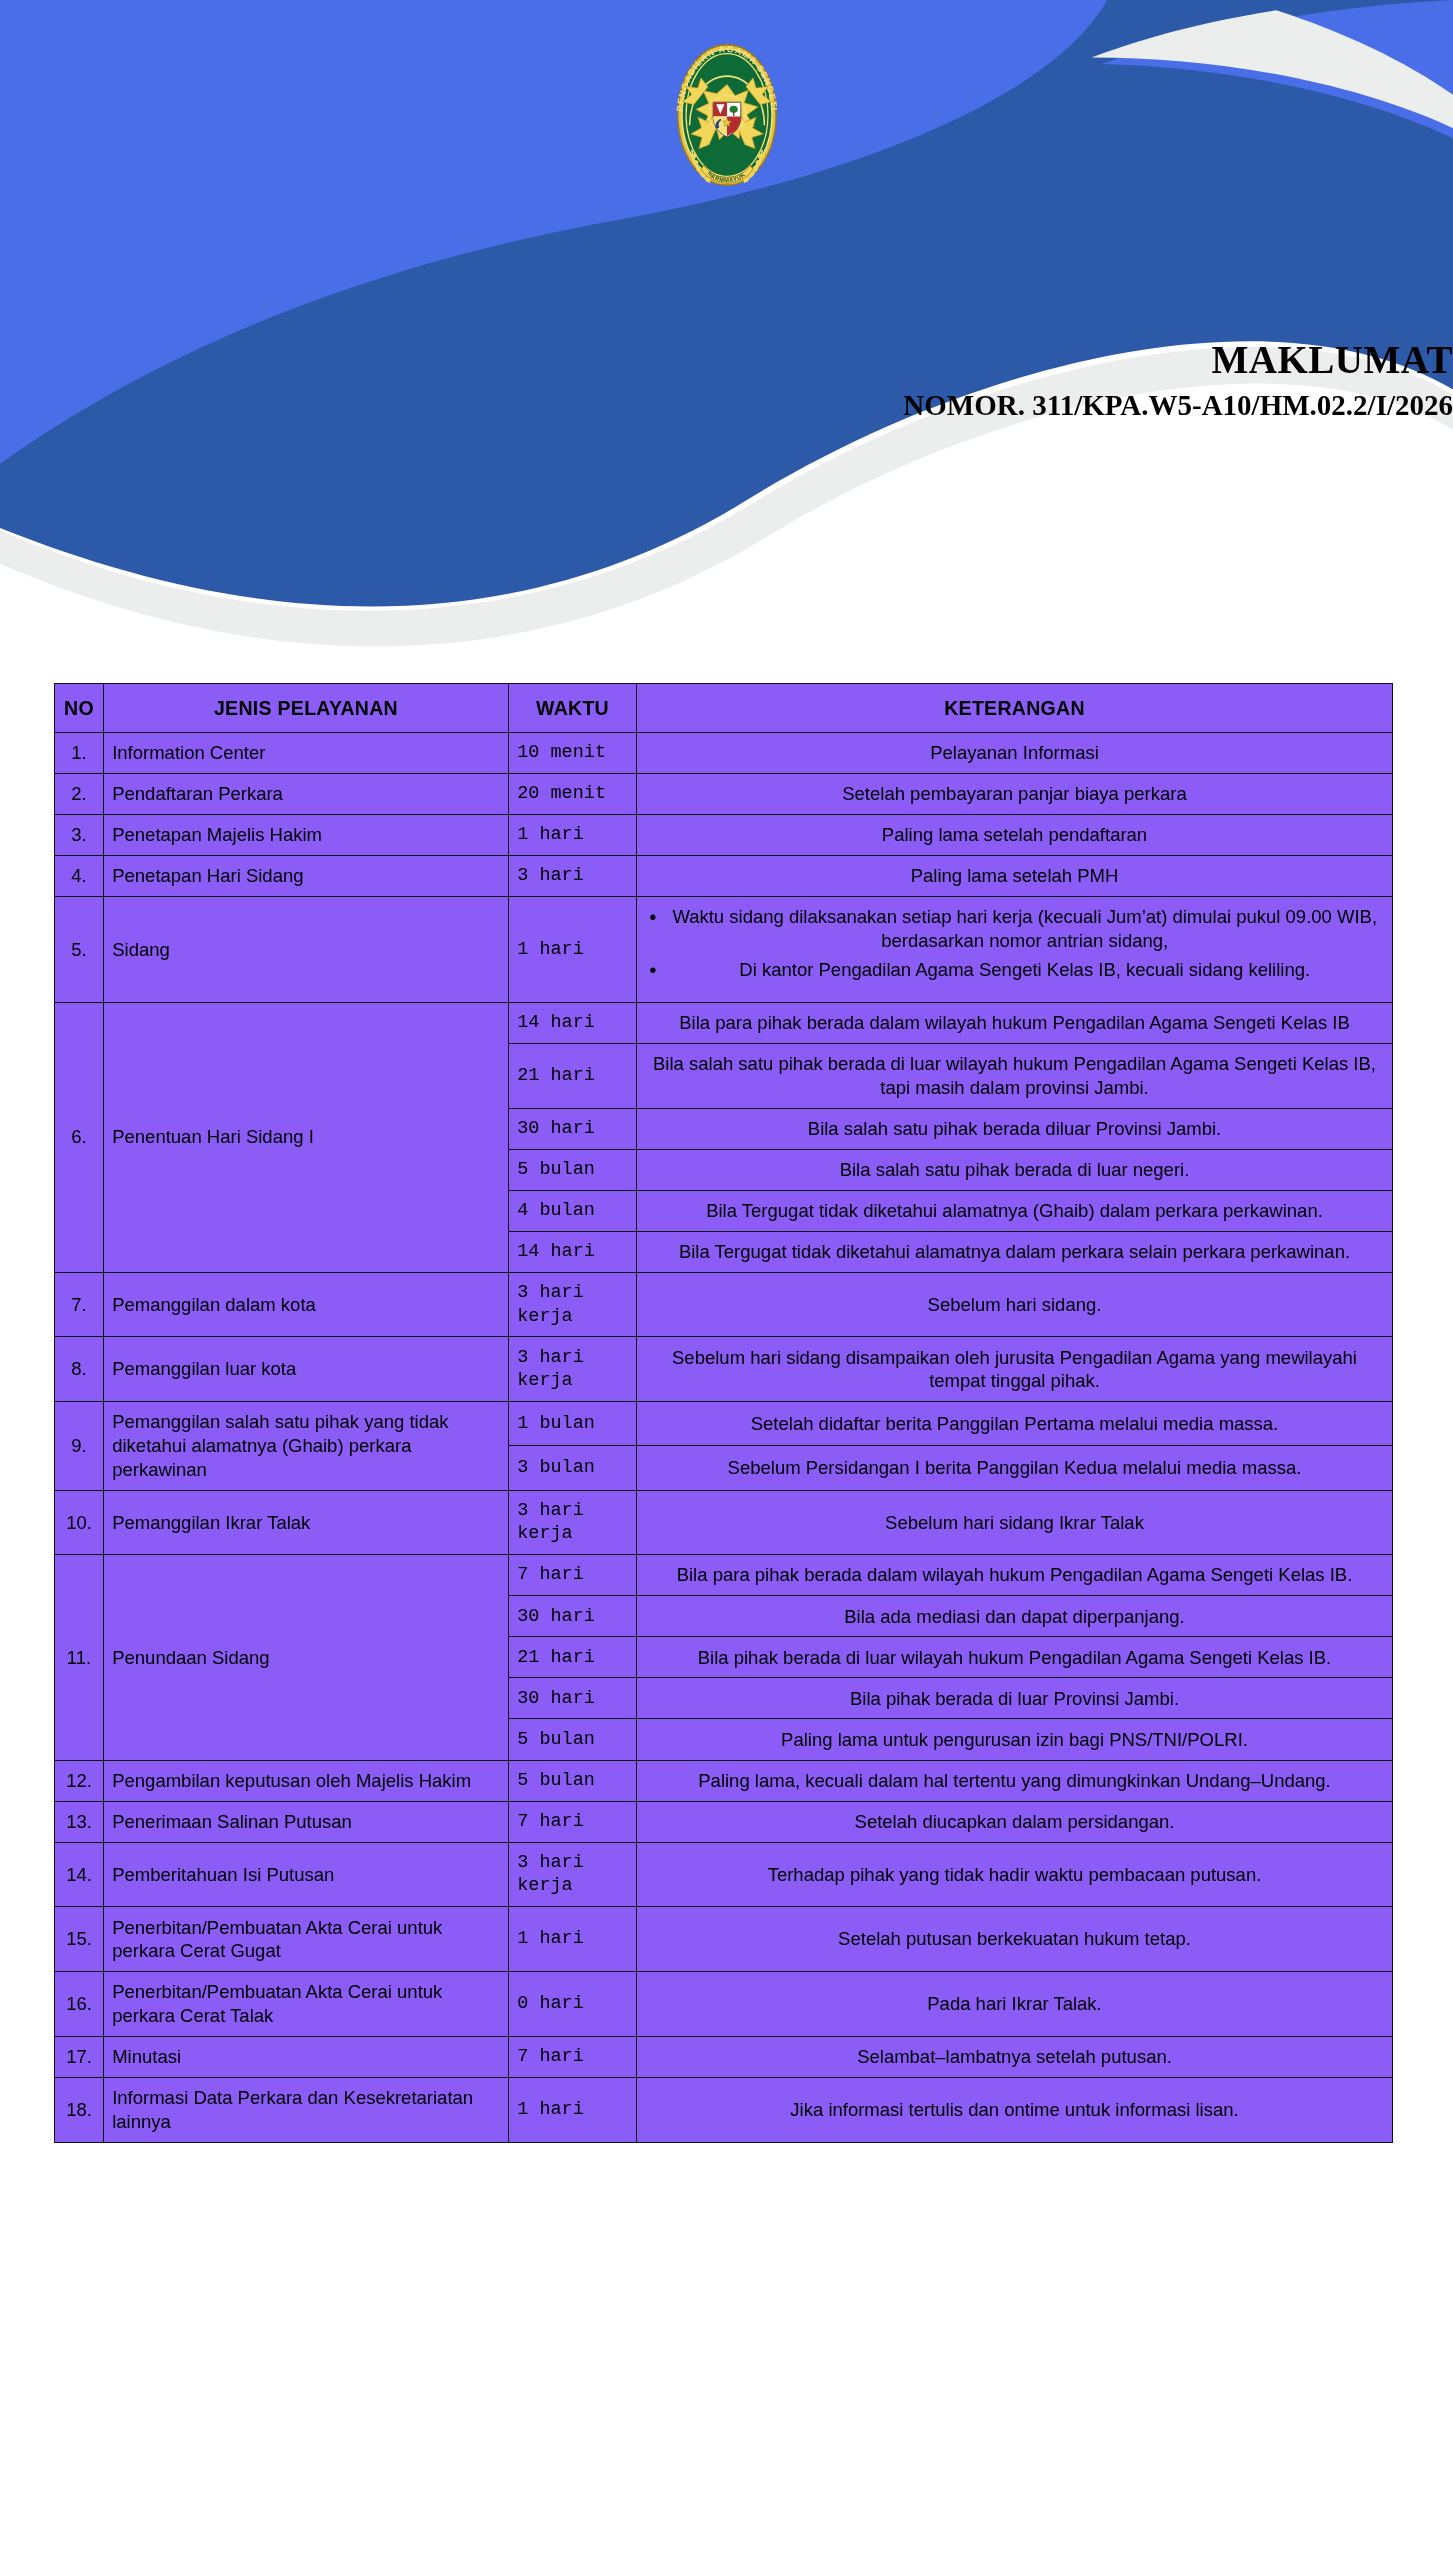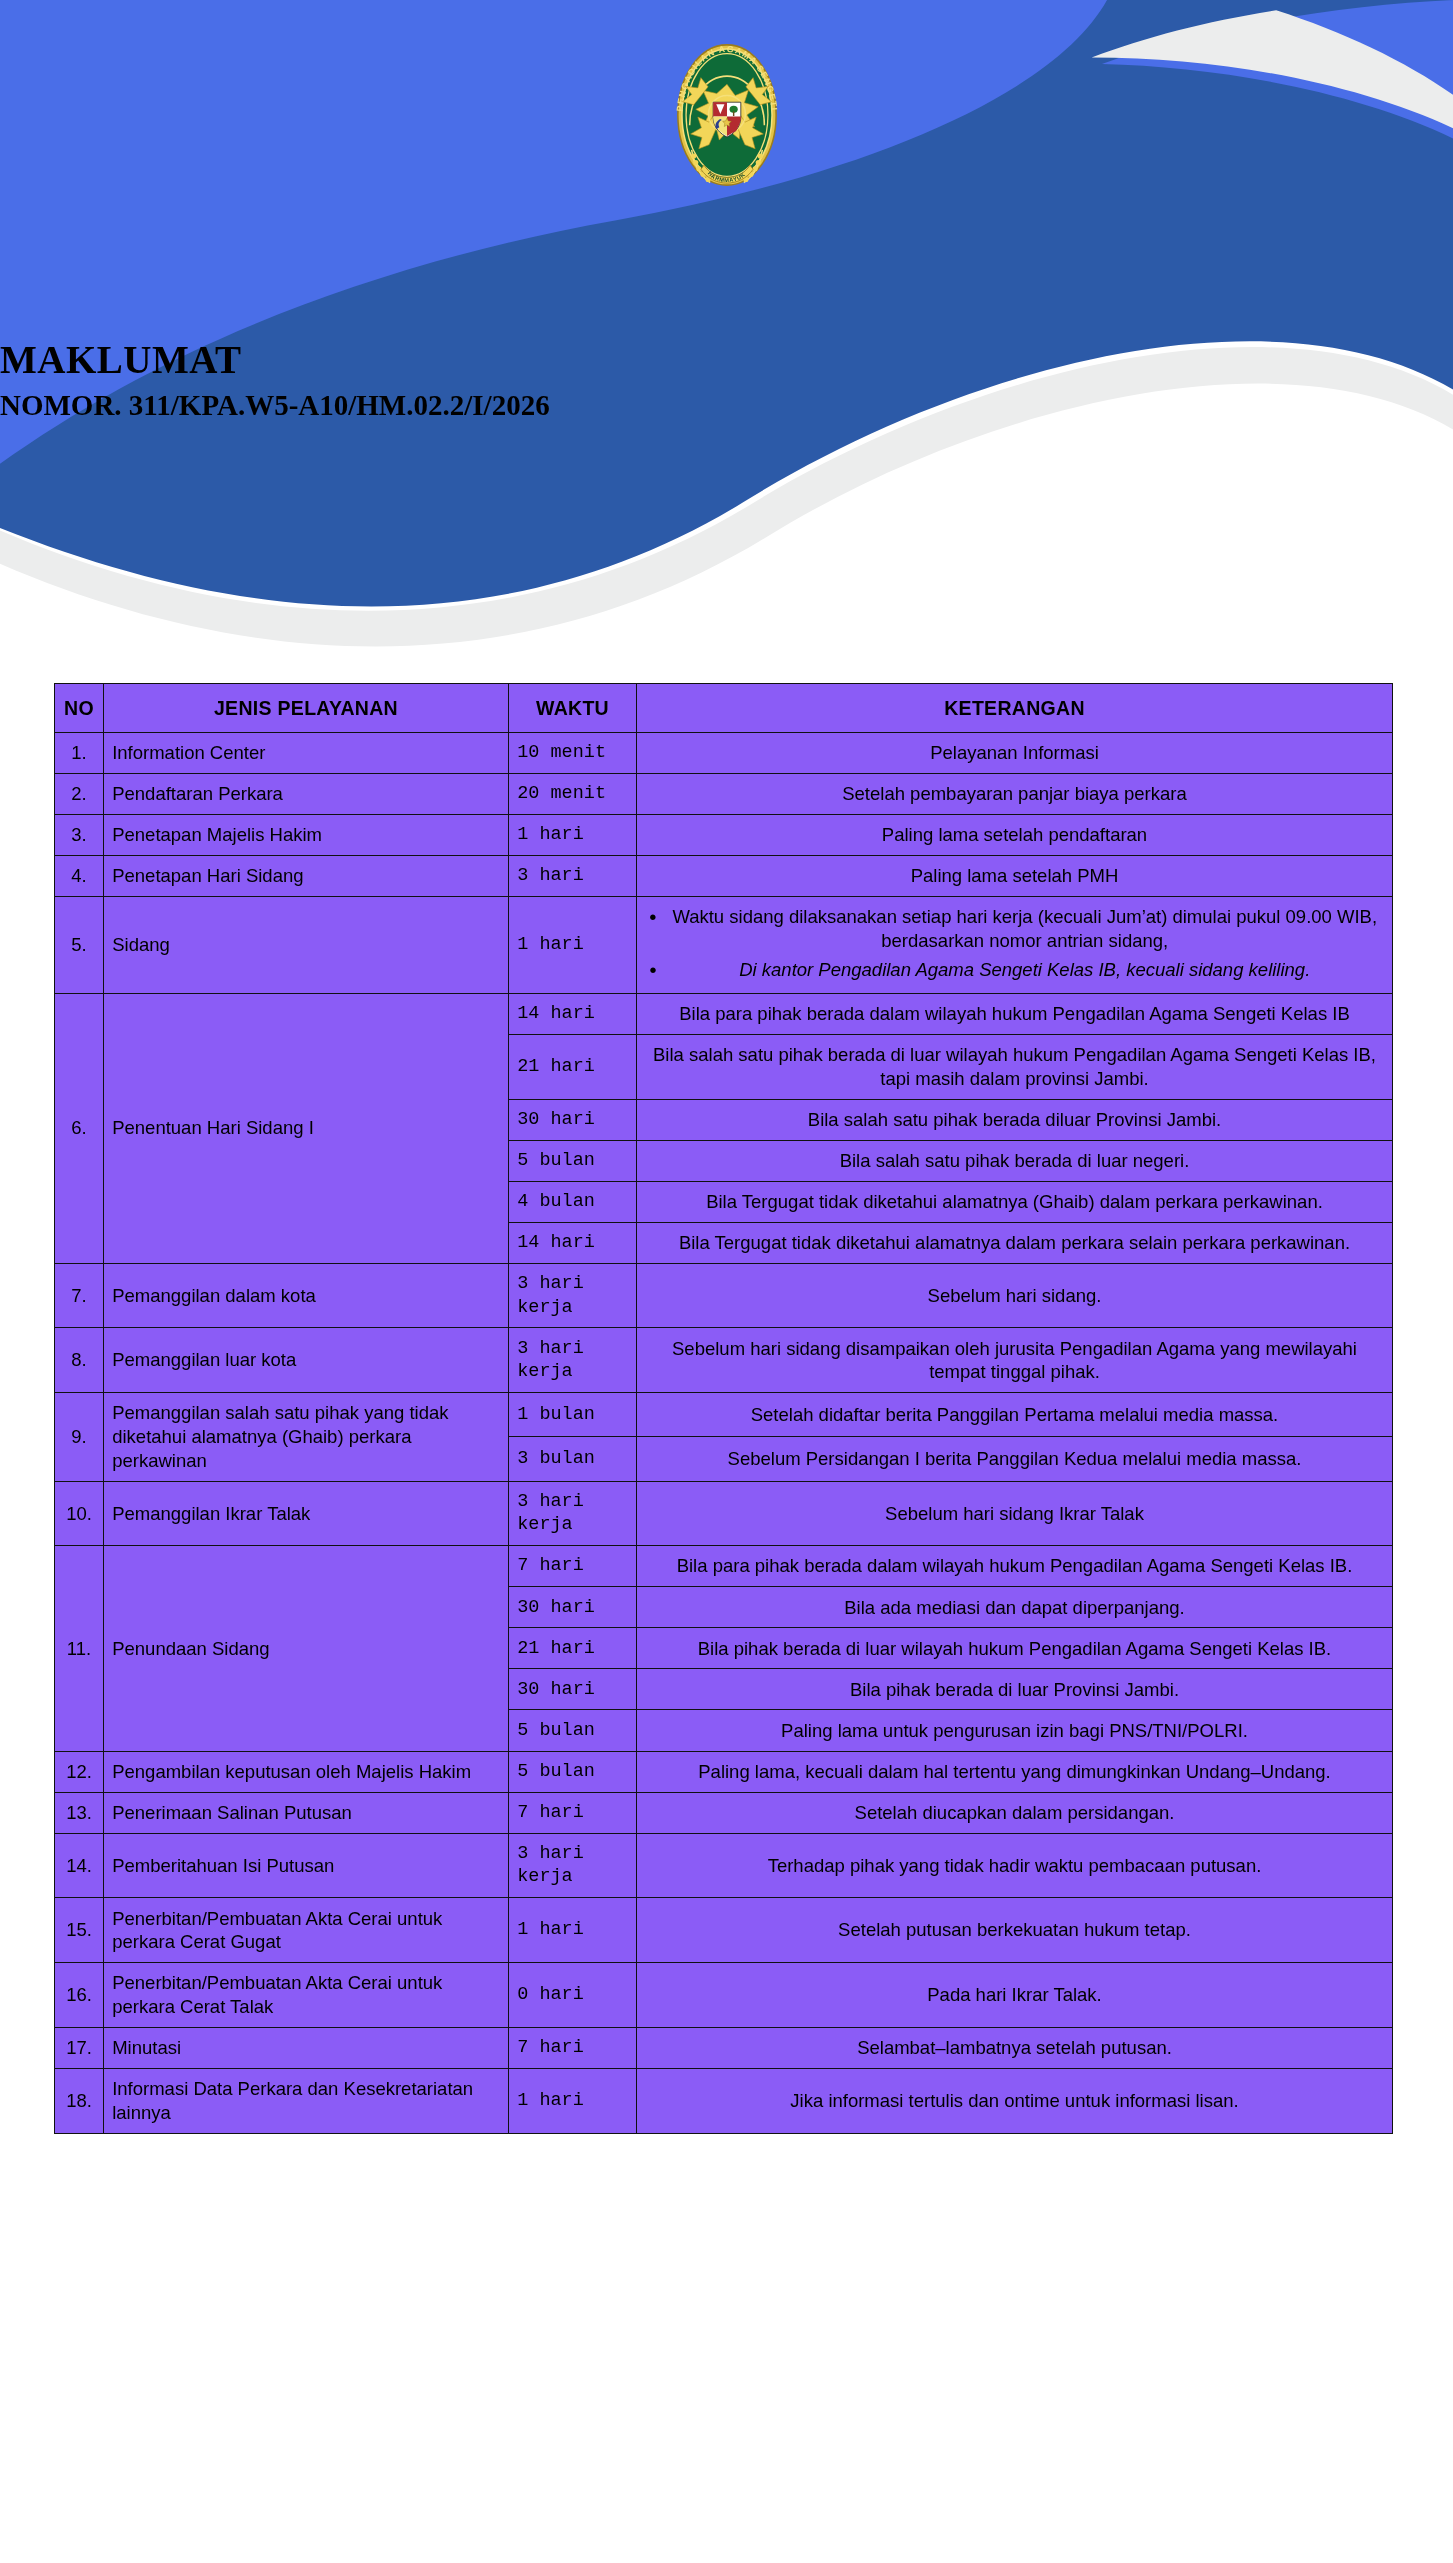--- a/index.html
+++ b/index.html
@@ -42,21 +42,21 @@
     width: 128px;
     height: 174px;
   }
   .seal-svg { display:block; width: 128px; height: 174px; }
 
   .title-block {
     position: absolute;
     top: 336px;
     left: 0;
     width: 1453px;
-    text-align: left;
+    text-align: right;
     font-family: "Liberation Serif", serif;
     color: #000000;
   }
   .t-line1 {
     font-size: 39px;
     font-weight: bold;
     letter-spacing: 0.5px;
     line-height: 1.22;
   }
   .t-line2, .t-line3 {
@@ -113,21 +113,21 @@
   td.waktu{ padding: 6.2px 3.1px; font-family: Liberation Mono, monospace; }
   td.ket  { text-align: center;  padding-left: 11.3px; padding-right: 10.3px; }
 
   ul.bullets { list-style: none; margin: 0; padding: 0; }
   ul.bullets li {
     position: relative;
     padding-left: 20.5px;
     margin-bottom: 4.1px;
     line-height: 1.3;
   }
-  ul.bullets li:last-child { margin-bottom: 3px; font-style: italic; }
+  ul.bullets li:last-child { margin-bottom: 12px; }
   ul.bullets li::before {
     content: "\2022";
     position: absolute;
     left: 4.1px;
     top: -1px;
     font-size: 20.5px;
     line-height: 1.3;
   }
 </style>
 </head>

